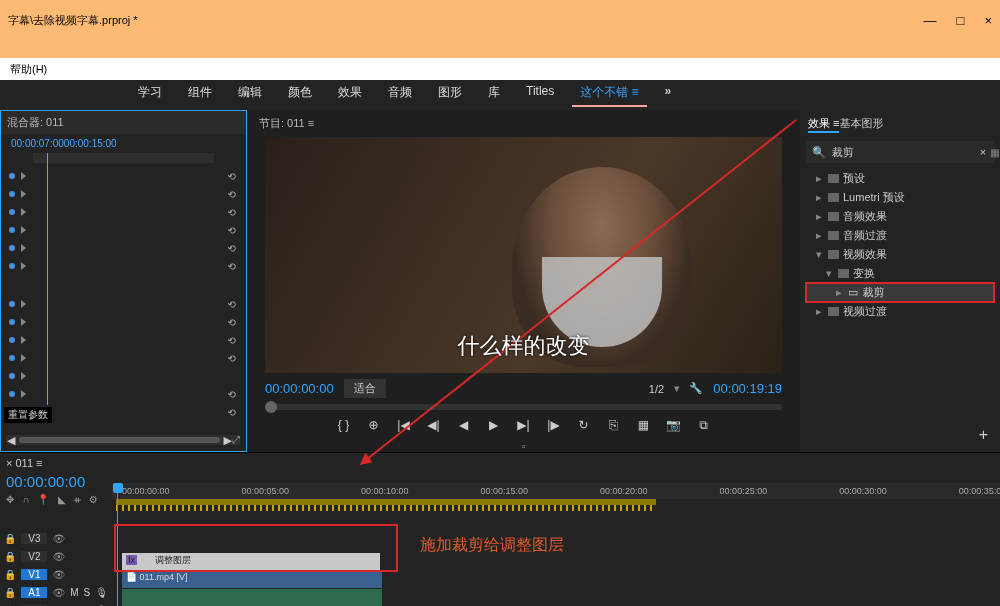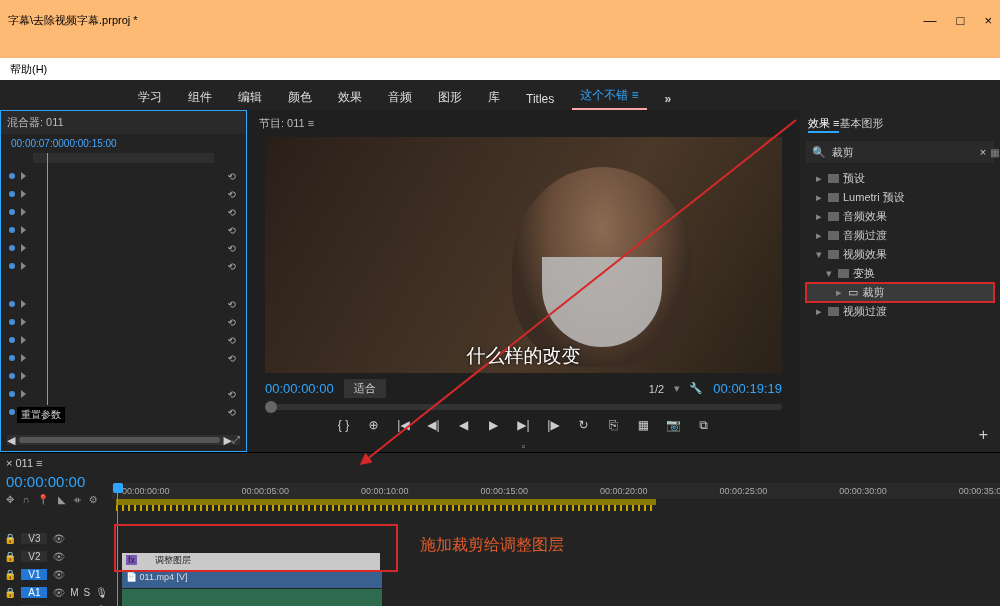--- a/index.html
+++ b/index.html
@@ -1,44 +1,44 @@
 <!DOCTYPE html>
 <html><head>
 <meta charset="utf-8">
 <style>
 html,body{margin:0;padding:0;background:#1b1b1b;font-family:"Microsoft YaHei",Arial,sans-serif;font-size:11px;color:#ccc;overflow:hidden;width:1000px;height:606px}
 .top{height:32px;background:#fdba74;display:flex;align-items:flex-start;padding:13px 8px;justify-content:space-between;color:#000}
 .top .winbtn{display:flex;gap:20px;font-size:13px}
 .menubar{height:22px;background:#fff;color:#000;padding:0 10px;display:flex;align-items:center}
-.tabs{height:30px;background:#232323;display:flex;align-items:flex-end;padding-left:130px;gap:10px}
+.tabs{height:30px;background:#232323;display:flex;align-items:flex-start;padding-left:130px;gap:10px}
 .tab{padding:4px 8px;color:#ddd;font-size:12px}
 .tab.active{color:#2ea6ff;border-bottom:2px solid #fca5a5}
 .tab.overflow{color:#ccc;font-weight:bold}
 .workspace{display:flex;height:342px}
 .left-panel{width:245px;background:#232323;border:1px solid #2ea6ff;position:relative}
 .panel-title{padding:4px 6px;font-size:11px;color:#bbb;background:#2a2a2a}
 .source-time{display:flex;justify-content:flex-start;padding:4px 10px;font-size:10px;color:#4aa8ff}
 .src-ruler{height:10px;background:#2e2e2e;margin:0 32px 2px 32px;position:relative}
 .playhead{position:absolute;left:14px;top:0;width:1px;height:252px;background:#4aa8ff}
 .src-rows{padding:2px 4px}
 .src-row{display:flex;align-items:center;height:18px;gap:6px}
 .dot{width:6px;height:6px;border-radius:3px;background:#4a90d9;margin-left:4px}
 .chevR{width:0;height:0;border-top:4px solid transparent;border-bottom:4px solid transparent;border-left:5px solid #888}
 .undo{color:#aaa;font-size:10px;margin-left:auto;margin-right:6px}
-.reset-badge{position:absolute;left:16px;bottom:28px;background:#000;padding:1px 4px;font-size:10px}
+.reset-badge{position:absolute;left:3px;bottom:28px;background:#000;padding:1px 4px;font-size:10px}
 .src-scroll{position:absolute;left:6px;right:6px;bottom:6px;height:10px;background:#2e2e2e;display:flex;align-items:center}
 .thumb{height:6px;background:#555;border-radius:3px;flex:1;margin:0 4px}
 .expand{color:#aaa;margin-left:auto;font-size:10px}
 .center-panel{flex:1;background:#1f1f1f;display:flex;flex-direction:column;padding:0 4px}
 .pm-title{padding:6px 8px;font-size:11px;color:#bbb}
 .video{height:250px;background:linear-gradient(120deg,#2a1f18 0%,#3a2c22 30%,#4a3828 60%,#2a2118 100%);margin:0 14px;position:relative;display:flex;align-items:flex-end;justify-content:center}
 .face{position:absolute;right:90px;top:30px;width:180px;height:200px;background:radial-gradient(ellipse at 50% 30%,#8a6a52 0%,#6a4e3a 40%,#3a2c22 70%);border-radius:50% 50% 40% 40%}
 .beard{position:absolute;bottom:20px;left:30px;right:30px;height:90px;background:#bdbdbd;border-radius:0 0 60px 60px;opacity:.85}
 .wm{position:absolute;left:130px;top:90px;font-size:48px;font-weight:bold;color:rgba(255,255,255,.55)}
-.sub{font-size:19px;color:#fff;text-shadow:0 0 3px #000;margin-bottom:4px;z-index:2}
+.sub{font-size:22px;color:#fff;text-shadow:0 0 3px #000;margin-bottom:12px;z-index:2}
 .ctrlbar{display:flex;align-items:center;gap:10px;padding:6px 14px}
 .tc{color:#2ea6ff;font-size:13px}
 .fit{background:#333;padding:2px 10px;font-size:11px}
 .progress{height:6px;background:#333;margin:0 14px;border-radius:3px;position:relative}
 .progress .knob{position:absolute;left:0;top:-3px;width:12px;height:12px;border-radius:6px;background:#666}
 .transport{display:flex;justify-content:center;gap:14px;padding:8px 0;color:#ccc;font-size:12px}
 .tbtn{width:16px;text-align:center}
 .right-panel{width:200px;background:#232323;display:flex;flex-direction:column}
 .rp-tabs{display:flex;padding:6px 8px;font-size:11px}
 .rp-tab.active{border-bottom:2px solid #2ea6ff;color:#fff}

